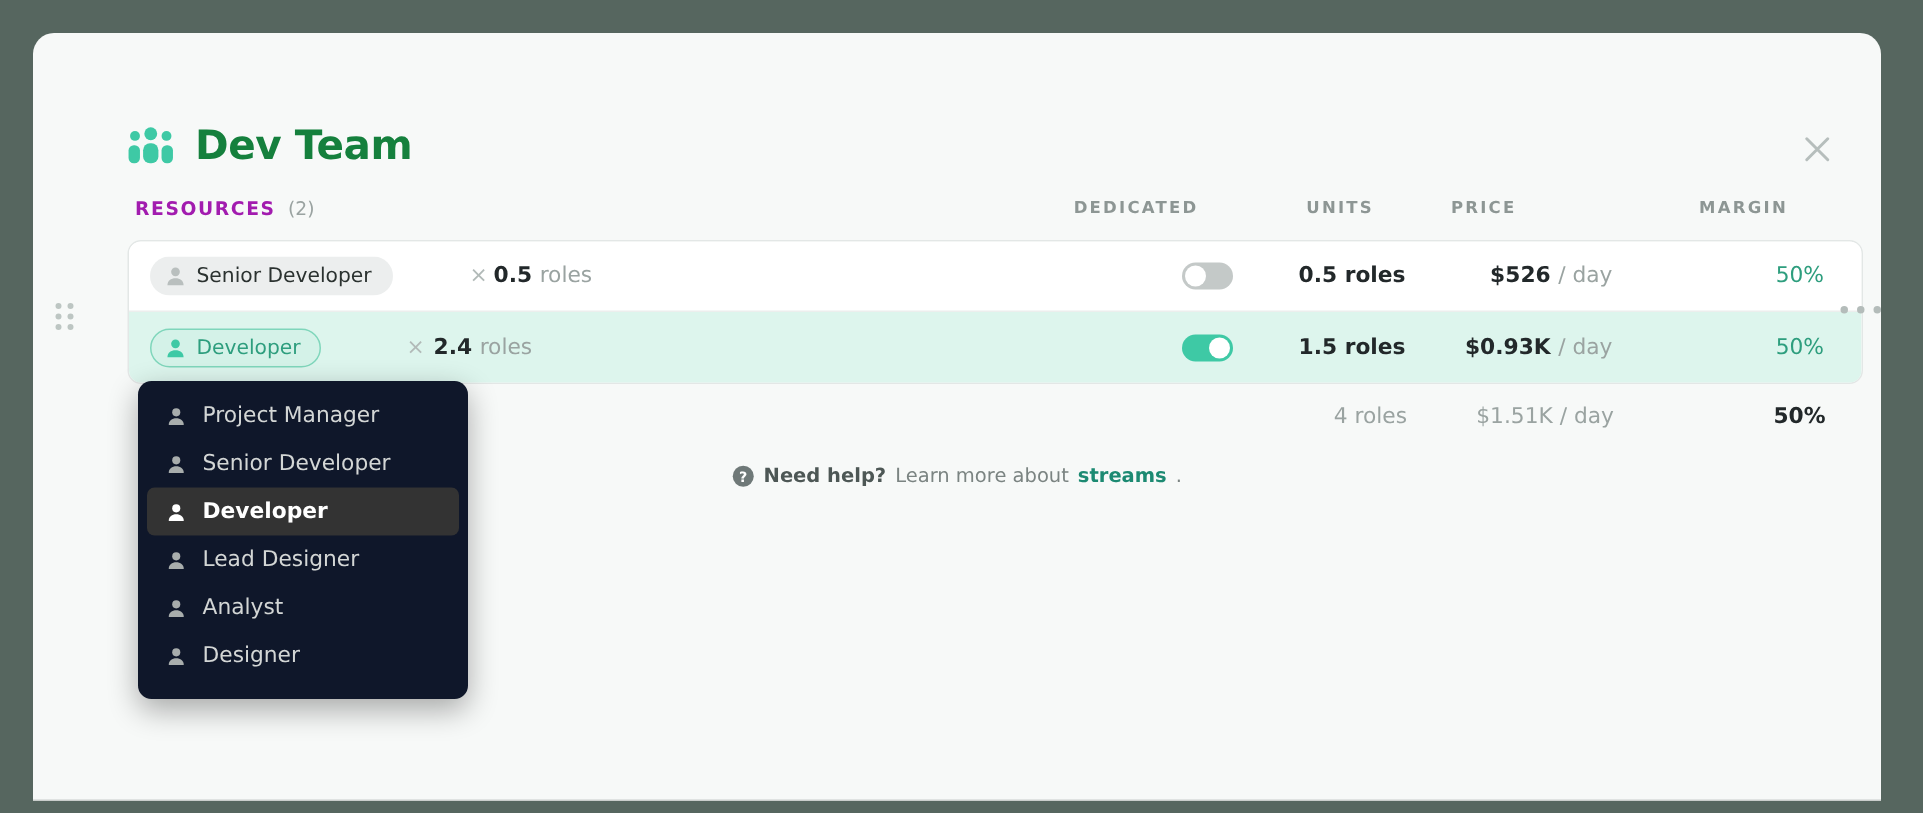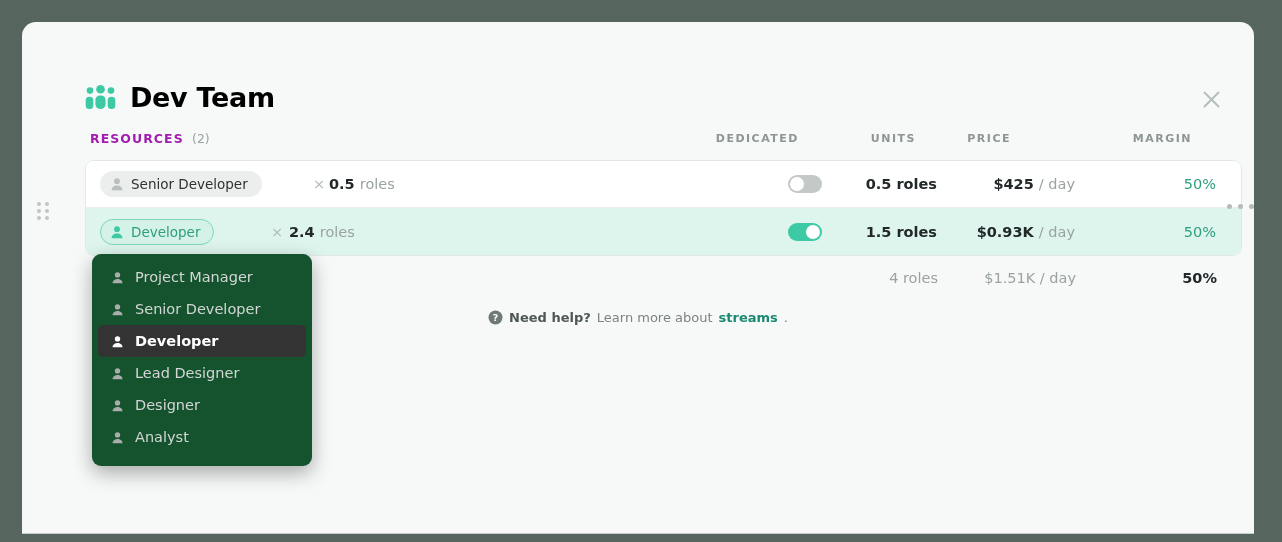--- a/index.html
+++ b/index.html
@@ -36,21 +36,21 @@
   }
   #team-icon {
     position: absolute; left: 63px; top: 62px;
     width: 31px; height: 26px;
   }
   #modal-title {
     position: absolute;
     left: 108px; top: 60px;
     font-size: 27px;
     font-weight: bold;
-    color: #000000;
+    color: #15803d;
     letter-spacing: -0.3px;
     font-family: "DejaVu Sans", sans-serif;
     text-align: right;
   }
   #close-button {
     position: absolute;
     right: 28px; top: 62px;
     width: 30px; height: 30px;
     display: flex; align-items: center; justify-content: center;
     cursor: pointer;
@@ -248,21 +248,21 @@
   #help-icon { width: 15px; height: 15px; display: block; flex: none; }
   #help-strong { font-weight: bold; color: #4d5755; }
   #help-link { color: #1c8a72; font-weight: bold; text-decoration: none; cursor: pointer; }
   #help-period { color: #7b8482; }
 
   
   #role-dropdown {
     position: absolute;
     left: 70px; top: 232px;
     width: 220px; height: 212px;
-    background: #14532d;
+    background: #0f172a;
     border-radius: 9px;
     box-shadow: 0 7px 20px rgba(0,0,0,0.32);
     overflow: hidden;
     padding-top: 7px;
   }
   .dd-item {
     position: relative;
     height: 32px;
     margin: 0 6px;
     border-radius: 5px;
@@ -327,21 +327,21 @@
           </svg>
         </span>
         <span>Senior Developer</span>
       </span>
       <span class="row-mult" id="mult-0">×</span>
       <span class="row-units-inline" id="units-inline-0"><span>0.5</span> <span class="unit-word">roles</span></span>
       <span class="toggle off">
           <i class="knob"></i>
         </span>
       <span class="cell cell-units">0.5 roles</span>
-      <span class="cell cell-price"><span>$425</span> <span class="per">/ day</span></span>
+      <span class="cell cell-price"><span>$526</span> <span class="per">/ day</span></span>
       <span class="cell cell-margin">50%</span>
     </div>
 
     <div class="row" id="row-1">
       <span class="chip" id="chip-1">
         <span class="chip-avatar">
           <svg width="14" height="14" viewBox="0 0 14 14" xmlns="http://www.w3.org/2000/svg">
             <circle cx="7" cy="4.2" r="2.9" fill="#3ec9a5"></circle>
             <path d="M1.6 13.2c0-3.0 2.4-4.7 5.4-4.7s5.4 1.7 5.4 4.7z" fill="#3ec9a5"></path>
           </svg>
@@ -420,30 +420,30 @@
       </span>
       <span>Lead Designer</span>
     </div>
     <div class="dd-item">
       <span class="dd-avatar">
         <svg width="13" height="13" viewBox="0 0 14 14" xmlns="http://www.w3.org/2000/svg">
             <circle cx="7" cy="4.2" r="2.9" fill="#a8adac"></circle>
             <path d="M1.6 13.2c0-3.0 2.4-4.7 5.4-4.7s5.4 1.7 5.4 4.7z" fill="#a8adac"></path>
           </svg>
       </span>
-      <span>Designer</span>
+      <span>Analyst</span>
     </div>
     <div class="dd-item">
       <span class="dd-avatar">
         <svg width="13" height="13" viewBox="0 0 14 14" xmlns="http://www.w3.org/2000/svg">
             <circle cx="7" cy="4.2" r="2.9" fill="#a8adac"></circle>
             <path d="M1.6 13.2c0-3.0 2.4-4.7 5.4-4.7s5.4 1.7 5.4 4.7z" fill="#a8adac"></path>
           </svg>
       </span>
-      <span>Analyst</span>
+      <span>Designer</span>
     </div>
   </div>
 
 </div>
 
 <div id="drag-handle">
   <i></i>
     <i></i>
     <i></i>
     <i></i>

